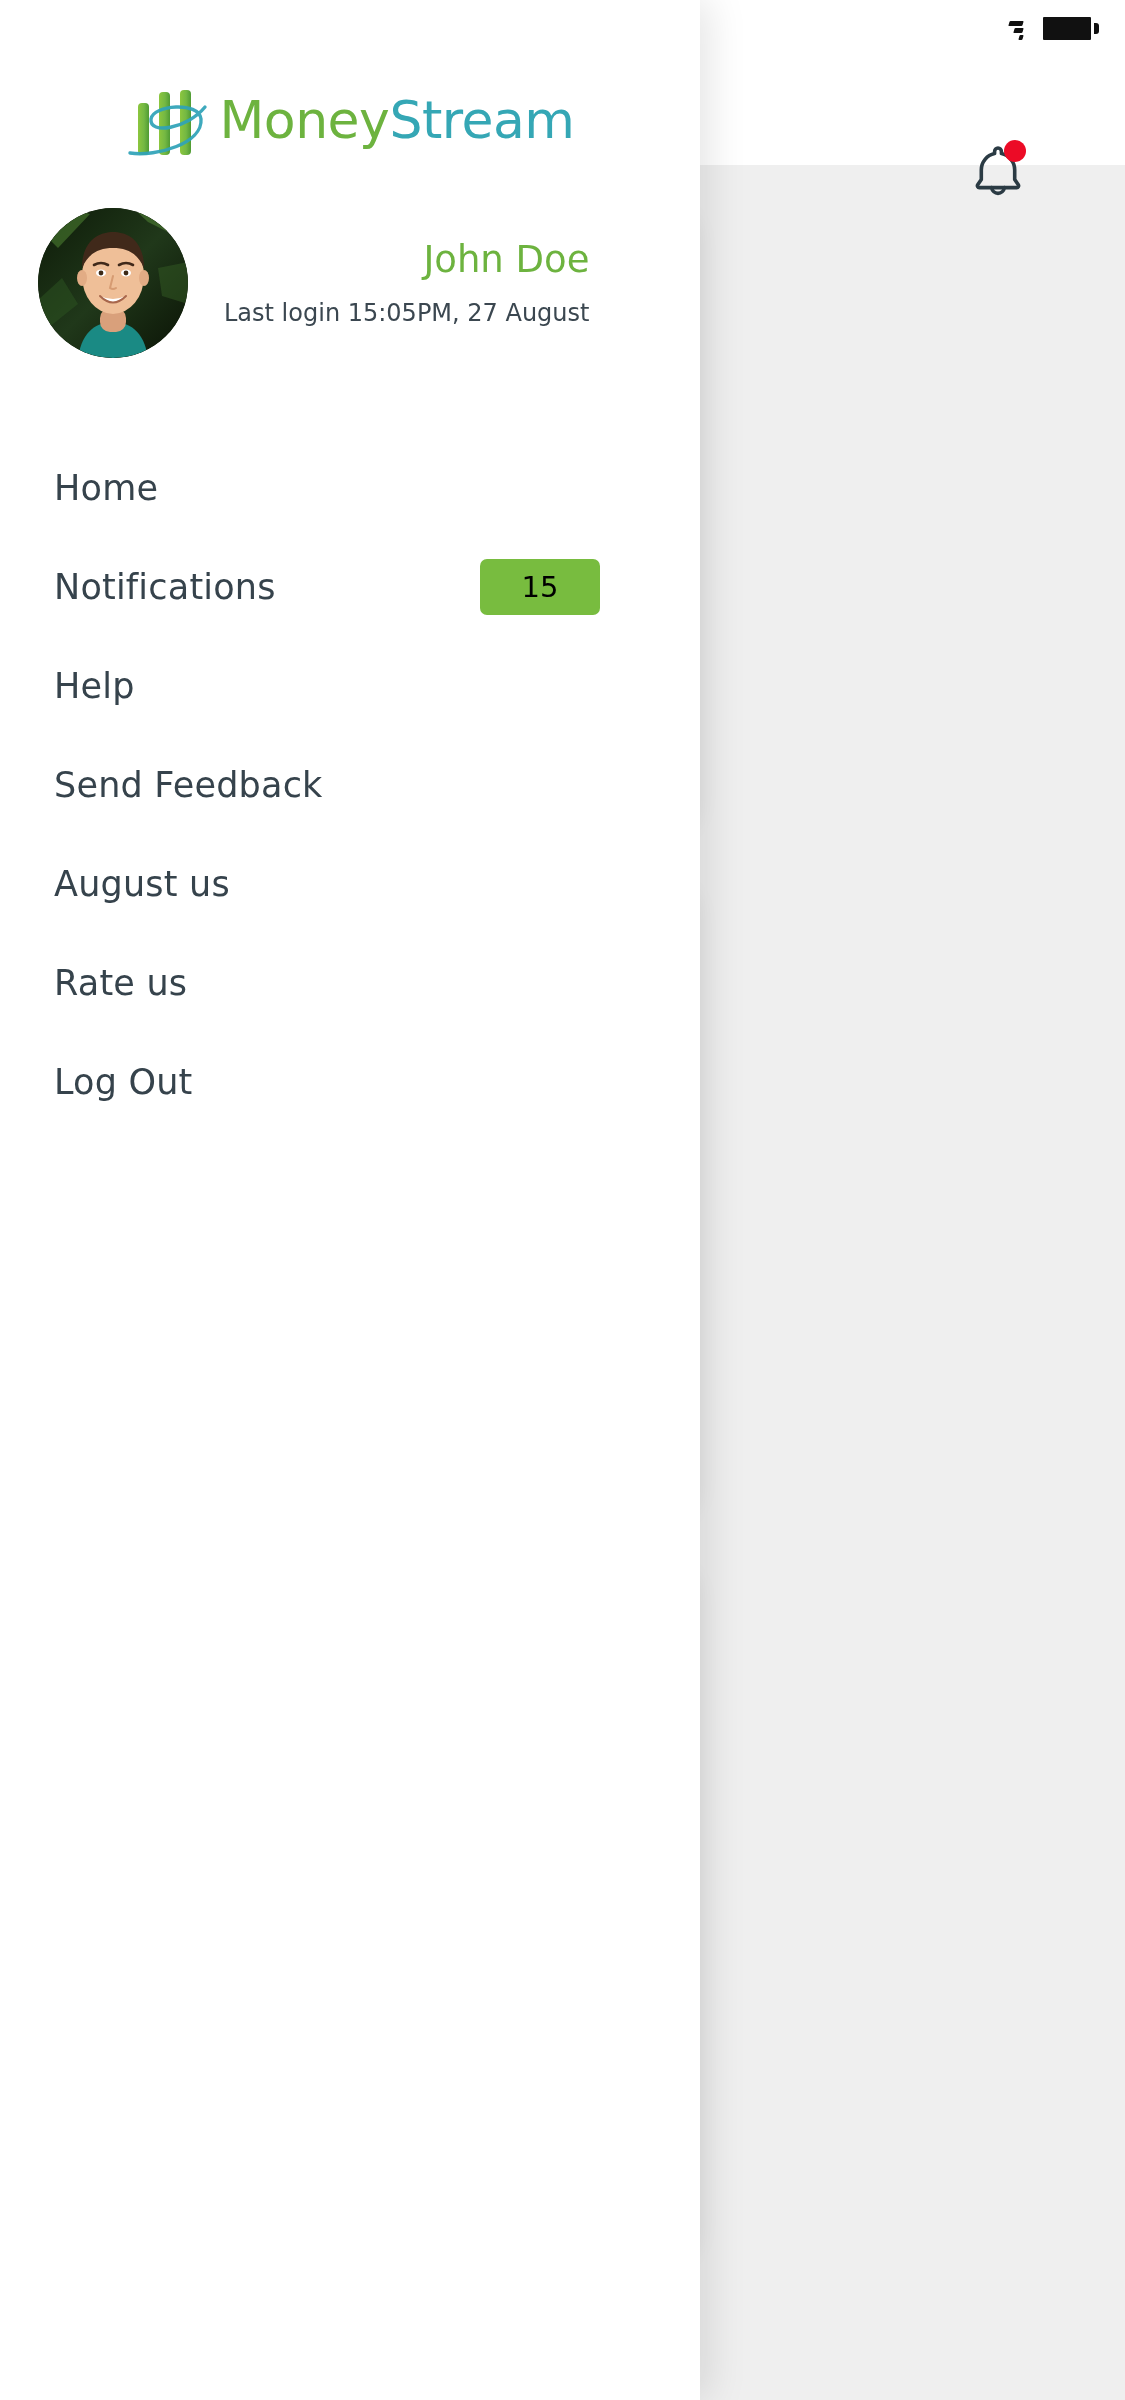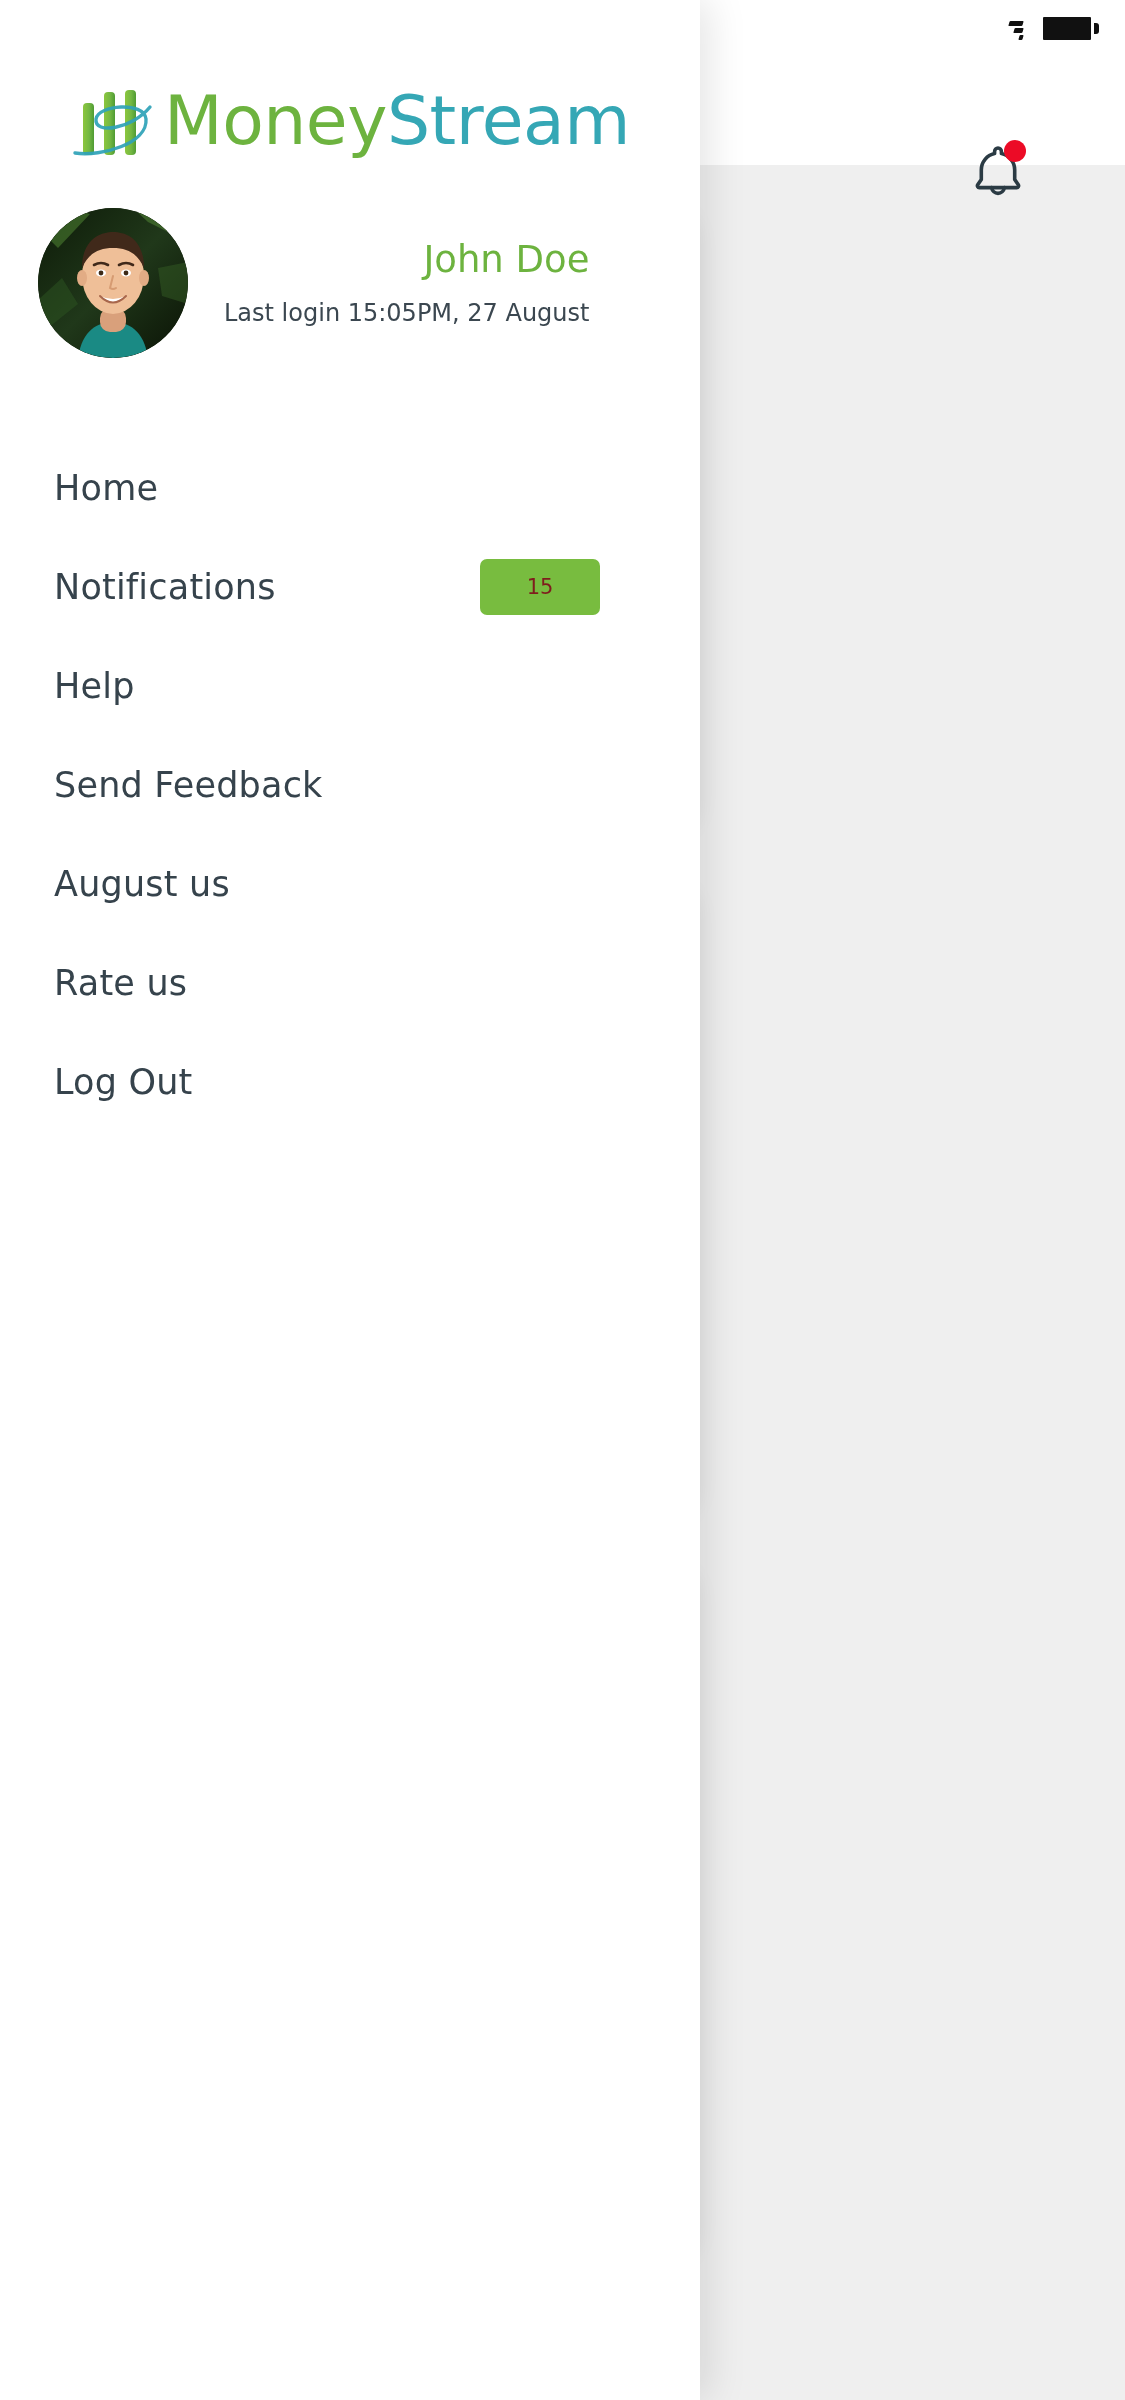--- a/index.html
+++ b/index.html
@@ -84,21 +84,21 @@
     box-shadow:10px 0 36px rgba(0,0,0,0.10);
   }
 
   
   #logo-row {
     position:absolute; left:0; top:78px; width:700px; height:84px;
     display:flex; align-items:center; justify-content:center;
   }
   #logo-mark { width:88px; height:78px; flex:0 0 auto; }
   #logo-text {
-    font-size:68px; font-weight:400; letter-spacing:-0.5px;
+    font-size:52px; font-weight:400; letter-spacing:-0.5px;
     margin-left:6px; white-space:nowrap;
     font-family:"DejaVu Sans", sans-serif;
   }
   #logo-money  { color:#6db33f; }
   #logo-stream { color:#35a7b5; }
 
   
   #profile-row {
     position:absolute; left:38px; top:208px; width:640px; height:150px;
     display:flex; align-items:center;
@@ -124,21 +124,21 @@
     display:flex; align-items:center;
     padding-left:54px; padding-right:100px;
   }
   .menu-label {
     font-size:35px; color:#36434c; font-weight:400;
     letter-spacing:0.2px; white-space:nowrap;
   }
   .menu-badge {
     position:absolute; right:100px; top:50%; transform:translateY(-50%);
     min-width:120px; height:56px; background:#78bc3f;
-    border-radius:7px; color:#7f1d1d; font-size:21px;
+    border-radius:7px; color:#000000; font-size:29px;
     display:flex; align-items:center; justify-content:center;
   }
 </style>
 </head>
 <body>
 
 <div id="screen">
 
   <div id="bg-layer">
     <div class="bg-scrim"></div>

